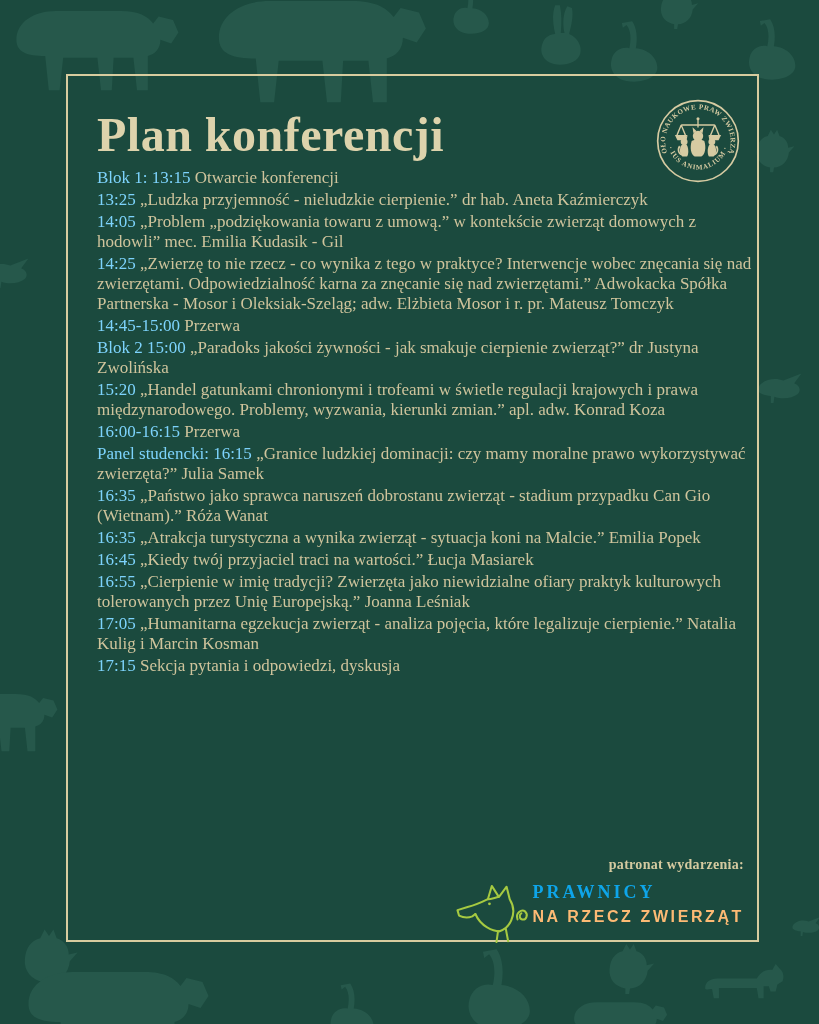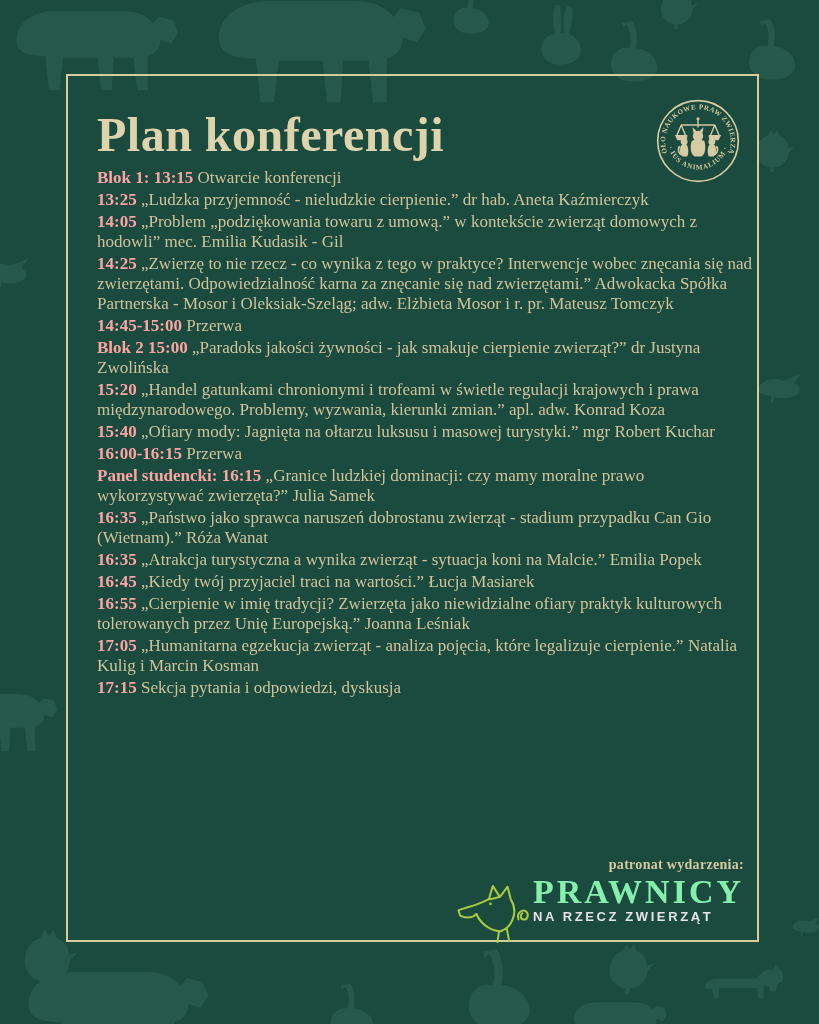--- a/index.html
+++ b/index.html
@@ -5,29 +5,29 @@
   html,body{margin:0;padding:0;background:#0f332b;}
   .poster{position:relative;width:819px;height:1024px;background:#1b4a3e;overflow:hidden;
           font-family:"Liberation Serif","DejaVu Serif",serif;}
   .bg-pattern{position:absolute;left:0;top:0;width:819px;height:1024px;}
   .frame{position:absolute;left:66px;top:74px;width:689px;height:864px;
          border:2px solid #d8cc9f;box-sizing:content-box;}
   .content{position:absolute;left:29px;top:38px;width:660px;}
   .title{font-size:48px;font-weight:700;color:#ddd3ac;letter-spacing:.5px;line-height:42px;margin:0 0 12px 0;}
   .schedule{width:656px;}
   .item{margin:0 0 2px 0;font-size:17px;line-height:20px;color:#cfc49c;}
-  .item .time{font-weight:700;color:#fca5a5;}
+  .item .time{font-weight:400;color:#7dd3fc;}
   .emblem{position:absolute;left:656px;top:99px;width:84px;height:84px;}
   .patron{position:absolute;right:13px;top:781px;text-align:right;}
   .patron-label{font-size:14px;font-weight:700;color:#d5caa0;letter-spacing:.3px;}
   .patron-logo{display:flex;align-items:flex-start;justify-content:flex-end;margin-top:4px;}
   .dog-art{width:78px;height:62px;margin:6px 2px 0 0;flex:none;}
   .org-text{text-align:left;}
-  .org-name{font-size:34px;font-weight:700;color:#86efac;letter-spacing:3px;line-height:30px;}
-  .org-sub{font-size:13px;font-weight:700;color:#e5e5e5;letter-spacing:2.6px;line-height:16px;
+  .org-name{font-size:18px;font-weight:700;color:#0ea5e9;letter-spacing:3px;line-height:30px;}
+  .org-sub{font-size:16px;font-weight:700;color:#fdba74;letter-spacing:2.6px;line-height:16px;
            font-family:"Liberation Sans","DejaVu Sans",sans-serif;margin-top:2px;}
 </style>
 </head>
 <body>
 
 <div class="poster">
 
   <svg class="bg-pattern" viewBox="0 0 819 1024" aria-hidden="true">
     <defs>
       <symbol id="quad" viewBox="0 0 100 60">
@@ -123,21 +123,20 @@
           <p class="item"><b class="time">14:05</b> <span class="txt">„Problem „podziękowania towaru z umową.” w kontekście zwierząt domowych z hodowli” mec. Emilia Kudasik - Gil</span></p>
 
           <p class="item"><b class="time">14:25</b> <span class="txt">„Zwierzę to nie rzecz - co wynika z tego w praktyce? Interwencje wobec znęcania się nad zwierzętami. Odpowiedzialność karna za znęcanie się nad zwierzętami.” Adwokacka Spółka Partnerska - Mosor i Oleksiak-Szeląg; adw. Elżbieta Mosor i r. pr. Mateusz Tomczyk</span></p>
 
           <p class="item"><b class="time">14:45-15:00</b> <span class="txt">Przerwa</span></p>
 
           <p class="item"><b class="time">Blok 2 15:00</b> <span class="txt">„Paradoks jakości żywności - jak smakuje cierpienie zwierząt?” dr Justyna Zwolińska</span></p>
 
           <p class="item"><b class="time">15:20</b> <span class="txt">„Handel gatunkami chronionymi i trofeami w świetle regulacji krajowych i prawa międzynarodowego. Problemy, wyzwania, kierunki zmian.” apl. adw. Konrad Koza</span></p>
 
-          <p class="item"><b class="time">15:40</b> <span class="txt">„Ofiary mody: Jagnięta na ołtarzu luksusu i masowej turystyki.” mgr Robert Kuchar</span></p>
 
           <p class="item"><b class="time">16:00-16:15</b> <span class="txt">Przerwa</span></p>
 
           <p class="item"><b class="time">Panel studencki: 16:15</b> <span class="txt">„Granice ludzkiej dominacji: czy mamy moralne prawo wykorzystywać zwierzęta?” Julia Samek</span></p>
 
           <p class="item"><b class="time">16:35</b> <span class="txt">„Państwo jako sprawca naruszeń dobrostanu zwierząt - stadium przypadku Can Gio (Wietnam).” Róża Wanat</span></p>
 
           <p class="item"><b class="time">16:35</b> <span class="txt">„Atrakcja turystyczna a wynika zwierząt - sytuacja koni na Malcie.” Emilia Popek</span></p>
 
           <p class="item"><b class="time">16:45</b> <span class="txt">„Kiedy twój przyjaciel traci na wartości.” Łucja Masiarek</span></p>

